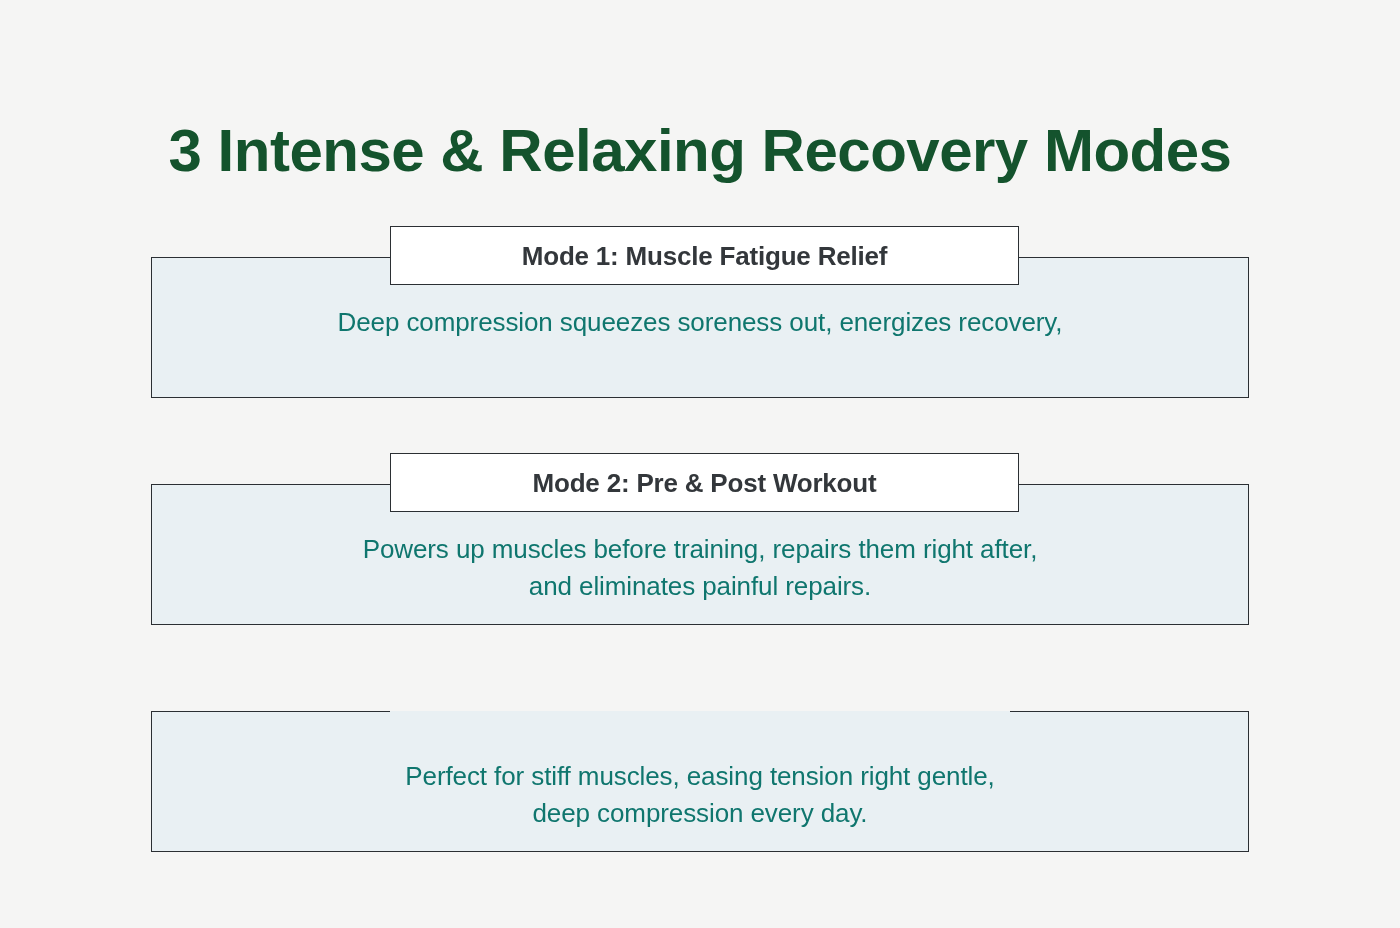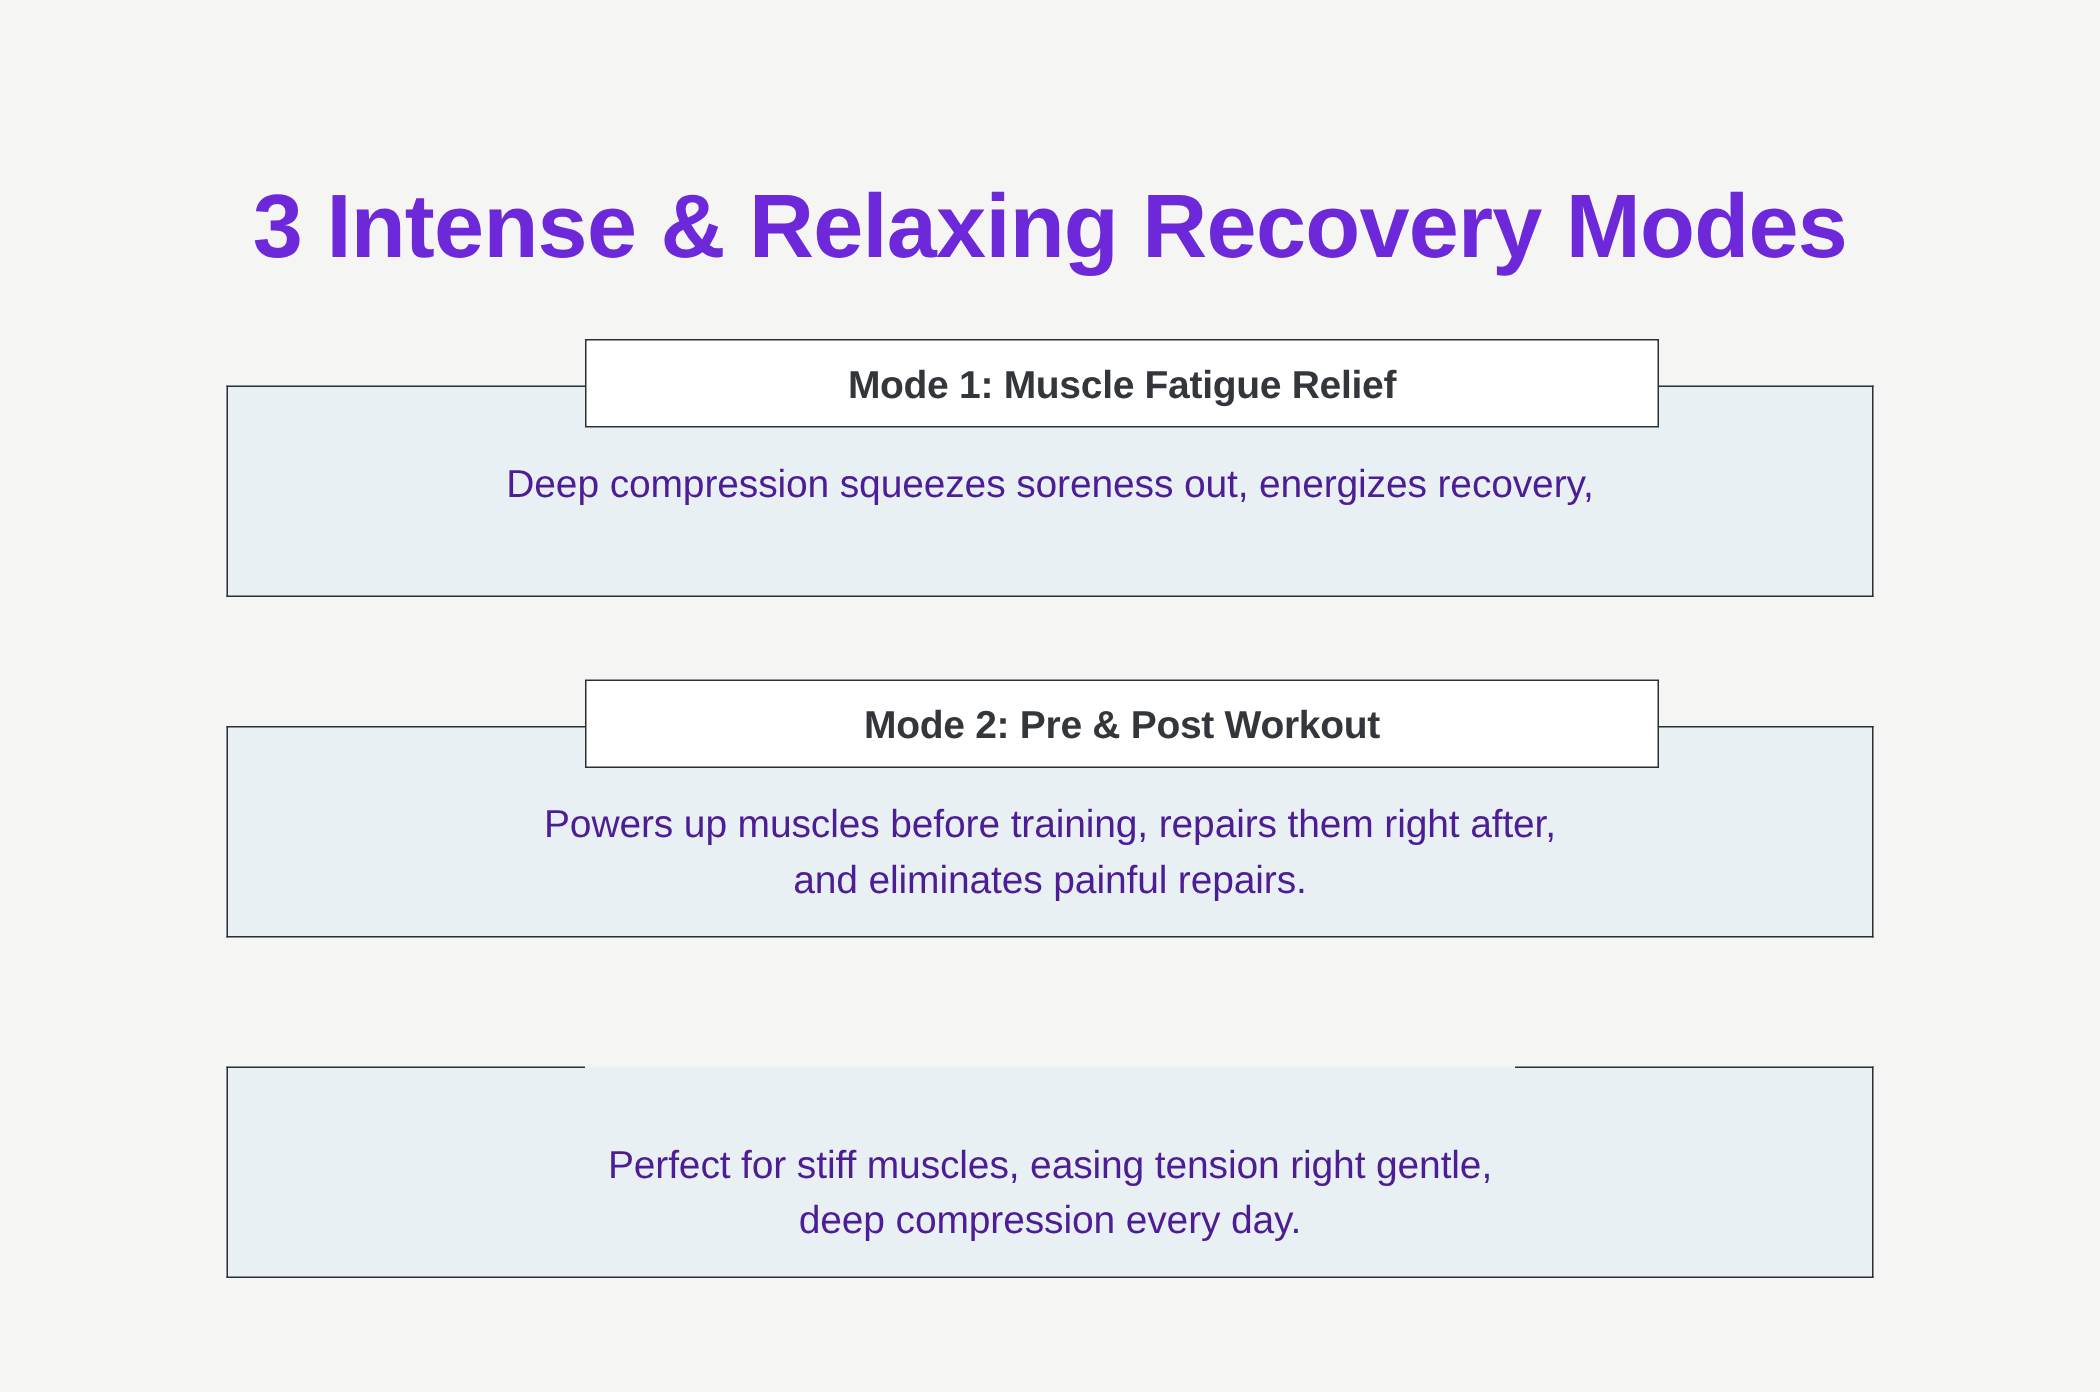--- a/index.html
+++ b/index.html
@@ -25,21 +25,21 @@
   
   .page-title {
     position: absolute;
     left: 0;
     top: 78px;
     width: 1400px;
     text-align: center;
     font-size: 60px;
     font-weight: 700;
     letter-spacing: -0.5px;
-    color: #6d28d9;
+    color: #14532d;
     line-height: 1.1;
     white-space: nowrap;
   }
 
   
   .cards {
     position: absolute;
     left: 151px;
     top: 257px;
     width: 1098px;
@@ -82,21 +82,21 @@
   .card-top-rule.right {
     right: 0;
     width: 239px;
   }
 
   
   .card-badge {
     position: absolute;
     left: 239px;
     top: -31px;
-    width: 716px;
+    width: 629px;
     height: 59px;
     box-sizing: border-box;
     background: #ffffff;
     border: 1.4px solid #2b2f33;
     display: flex;
     align-items: center;
     justify-content: center;
   }
   .card-badge-label {
     font-size: 26px;
@@ -109,21 +109,21 @@
 
   
   .card-text {
     position: absolute;
     left: 0;
     right: 0;
     top: 47px;
     text-align: center;
     font-size: 26px;
     font-weight: 400;
-    color: #4c1d95;
+    color: #0f766e;
     line-height: 37px;
     letter-spacing: -0.1px;
   }
   .card-text .line {
     display: block;
     white-space: nowrap;
   }
 </style>
 </head>
 <body>

